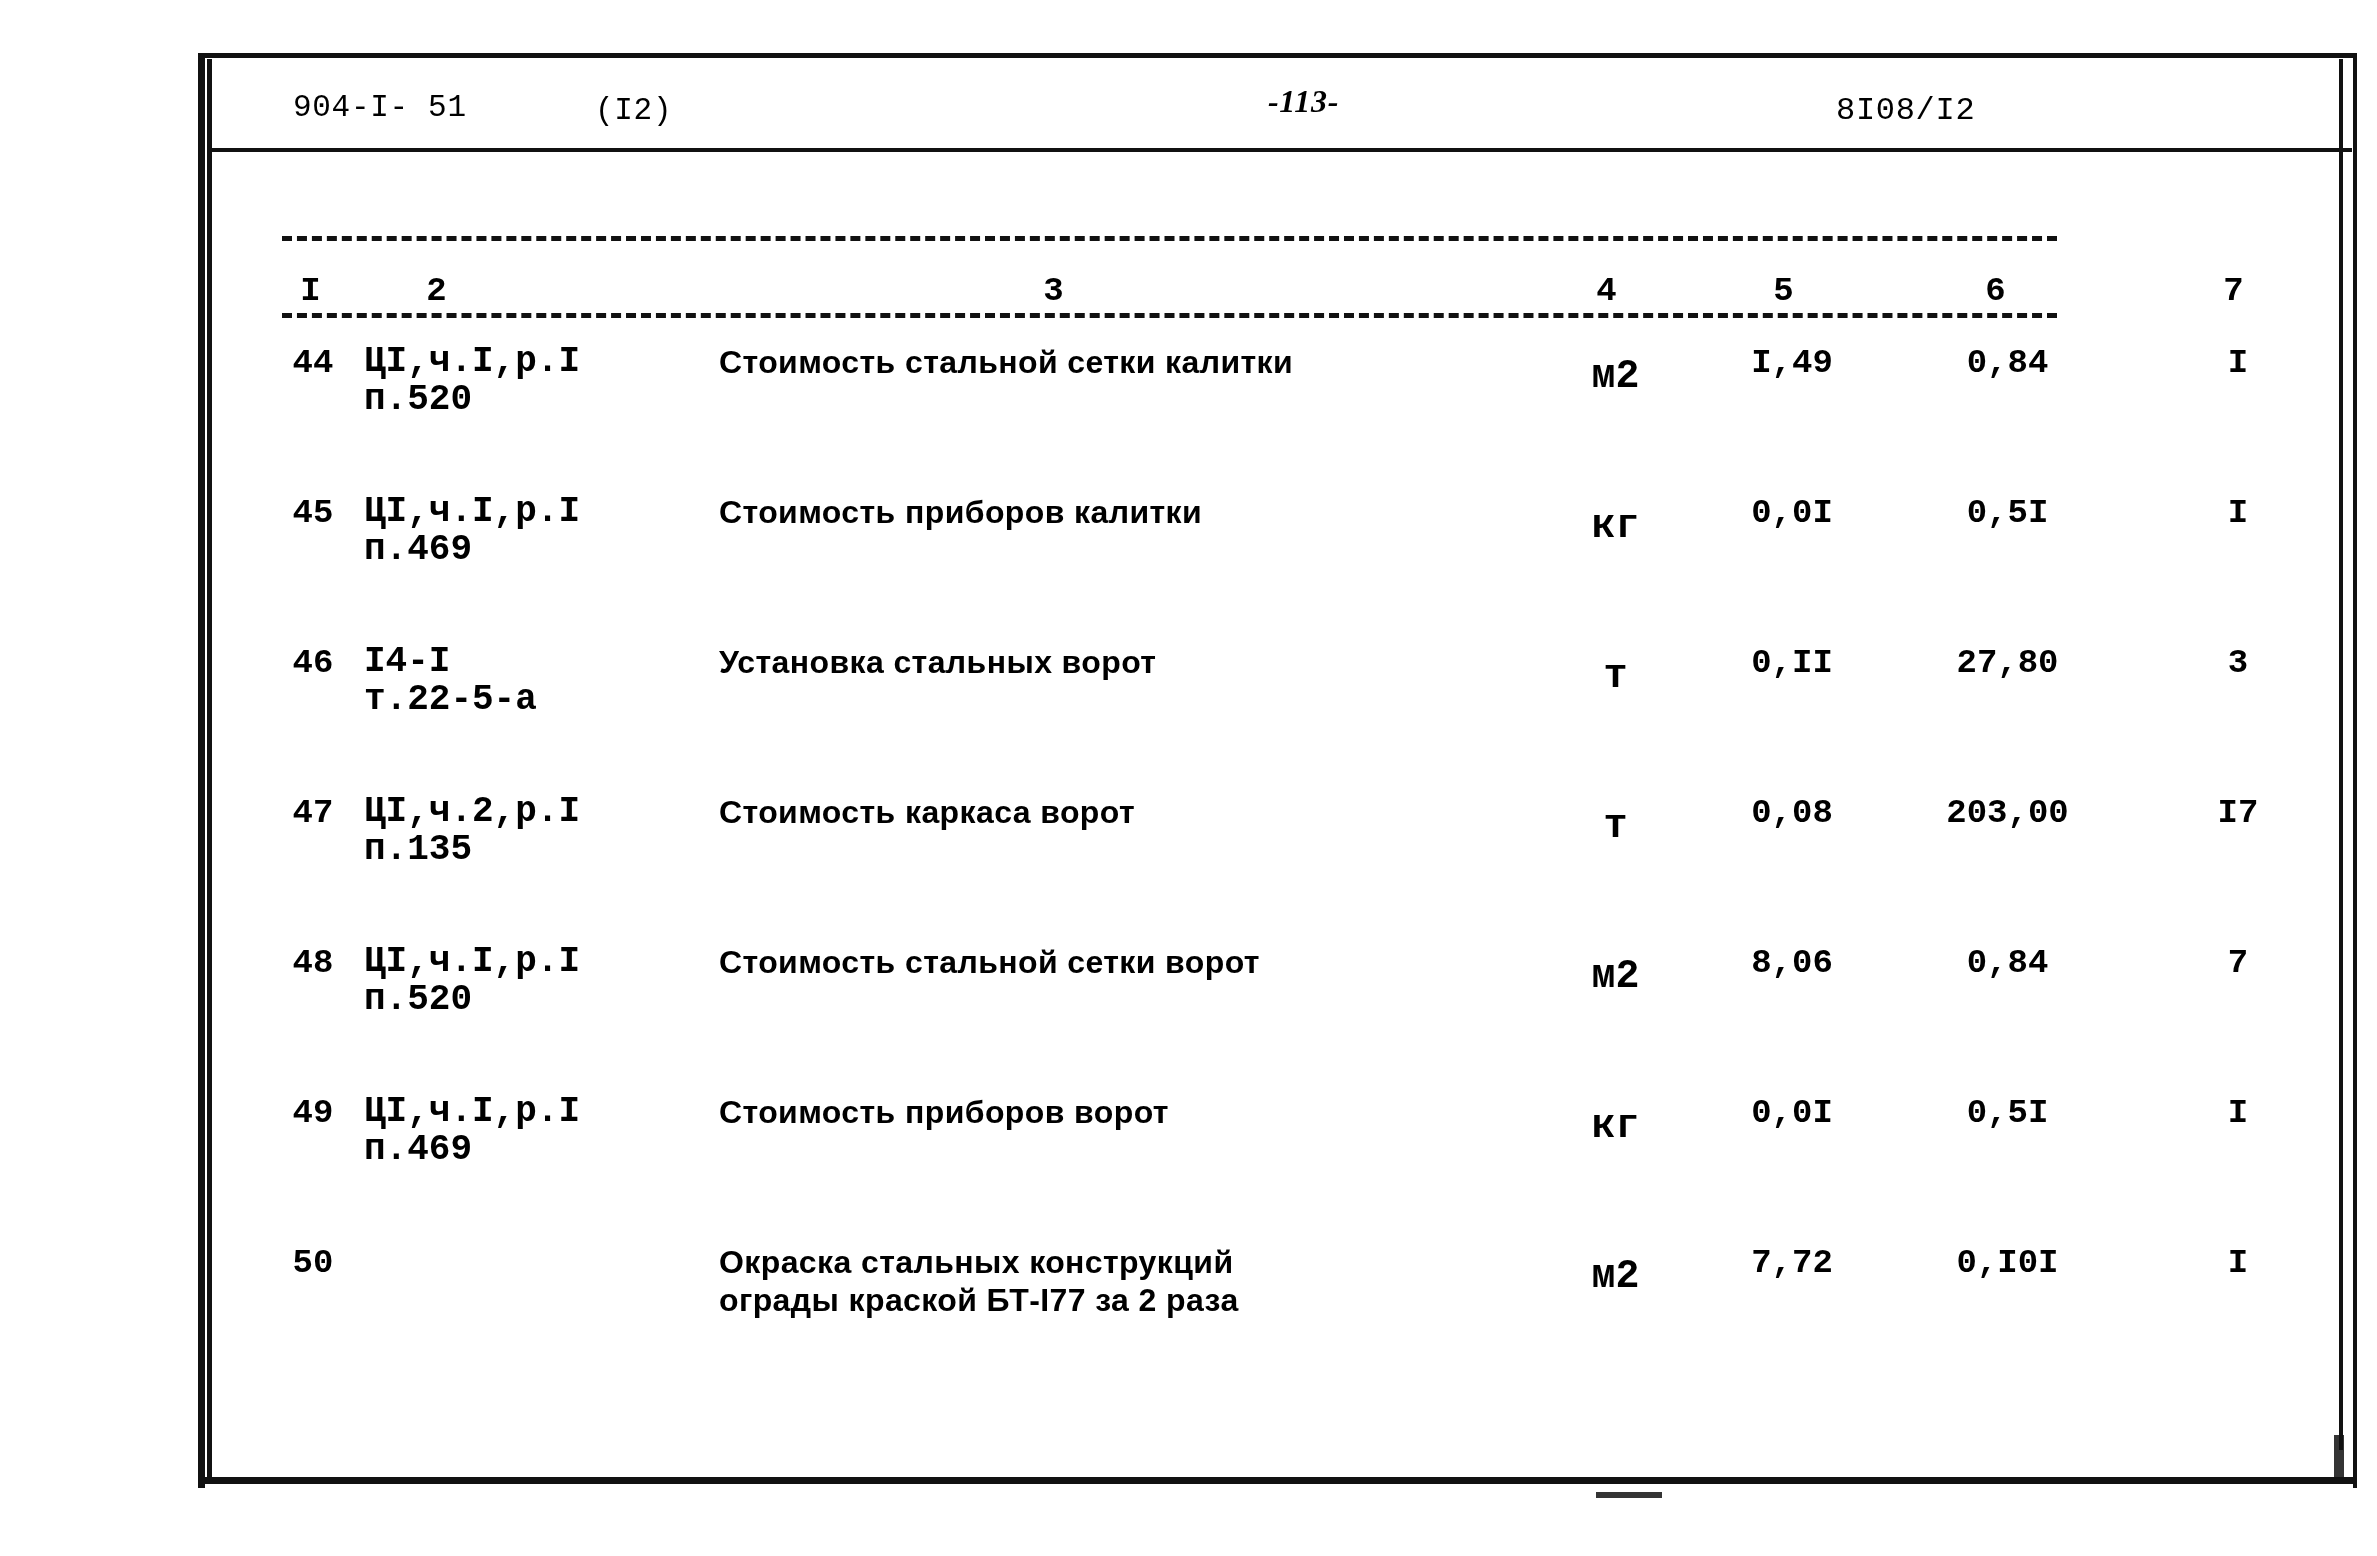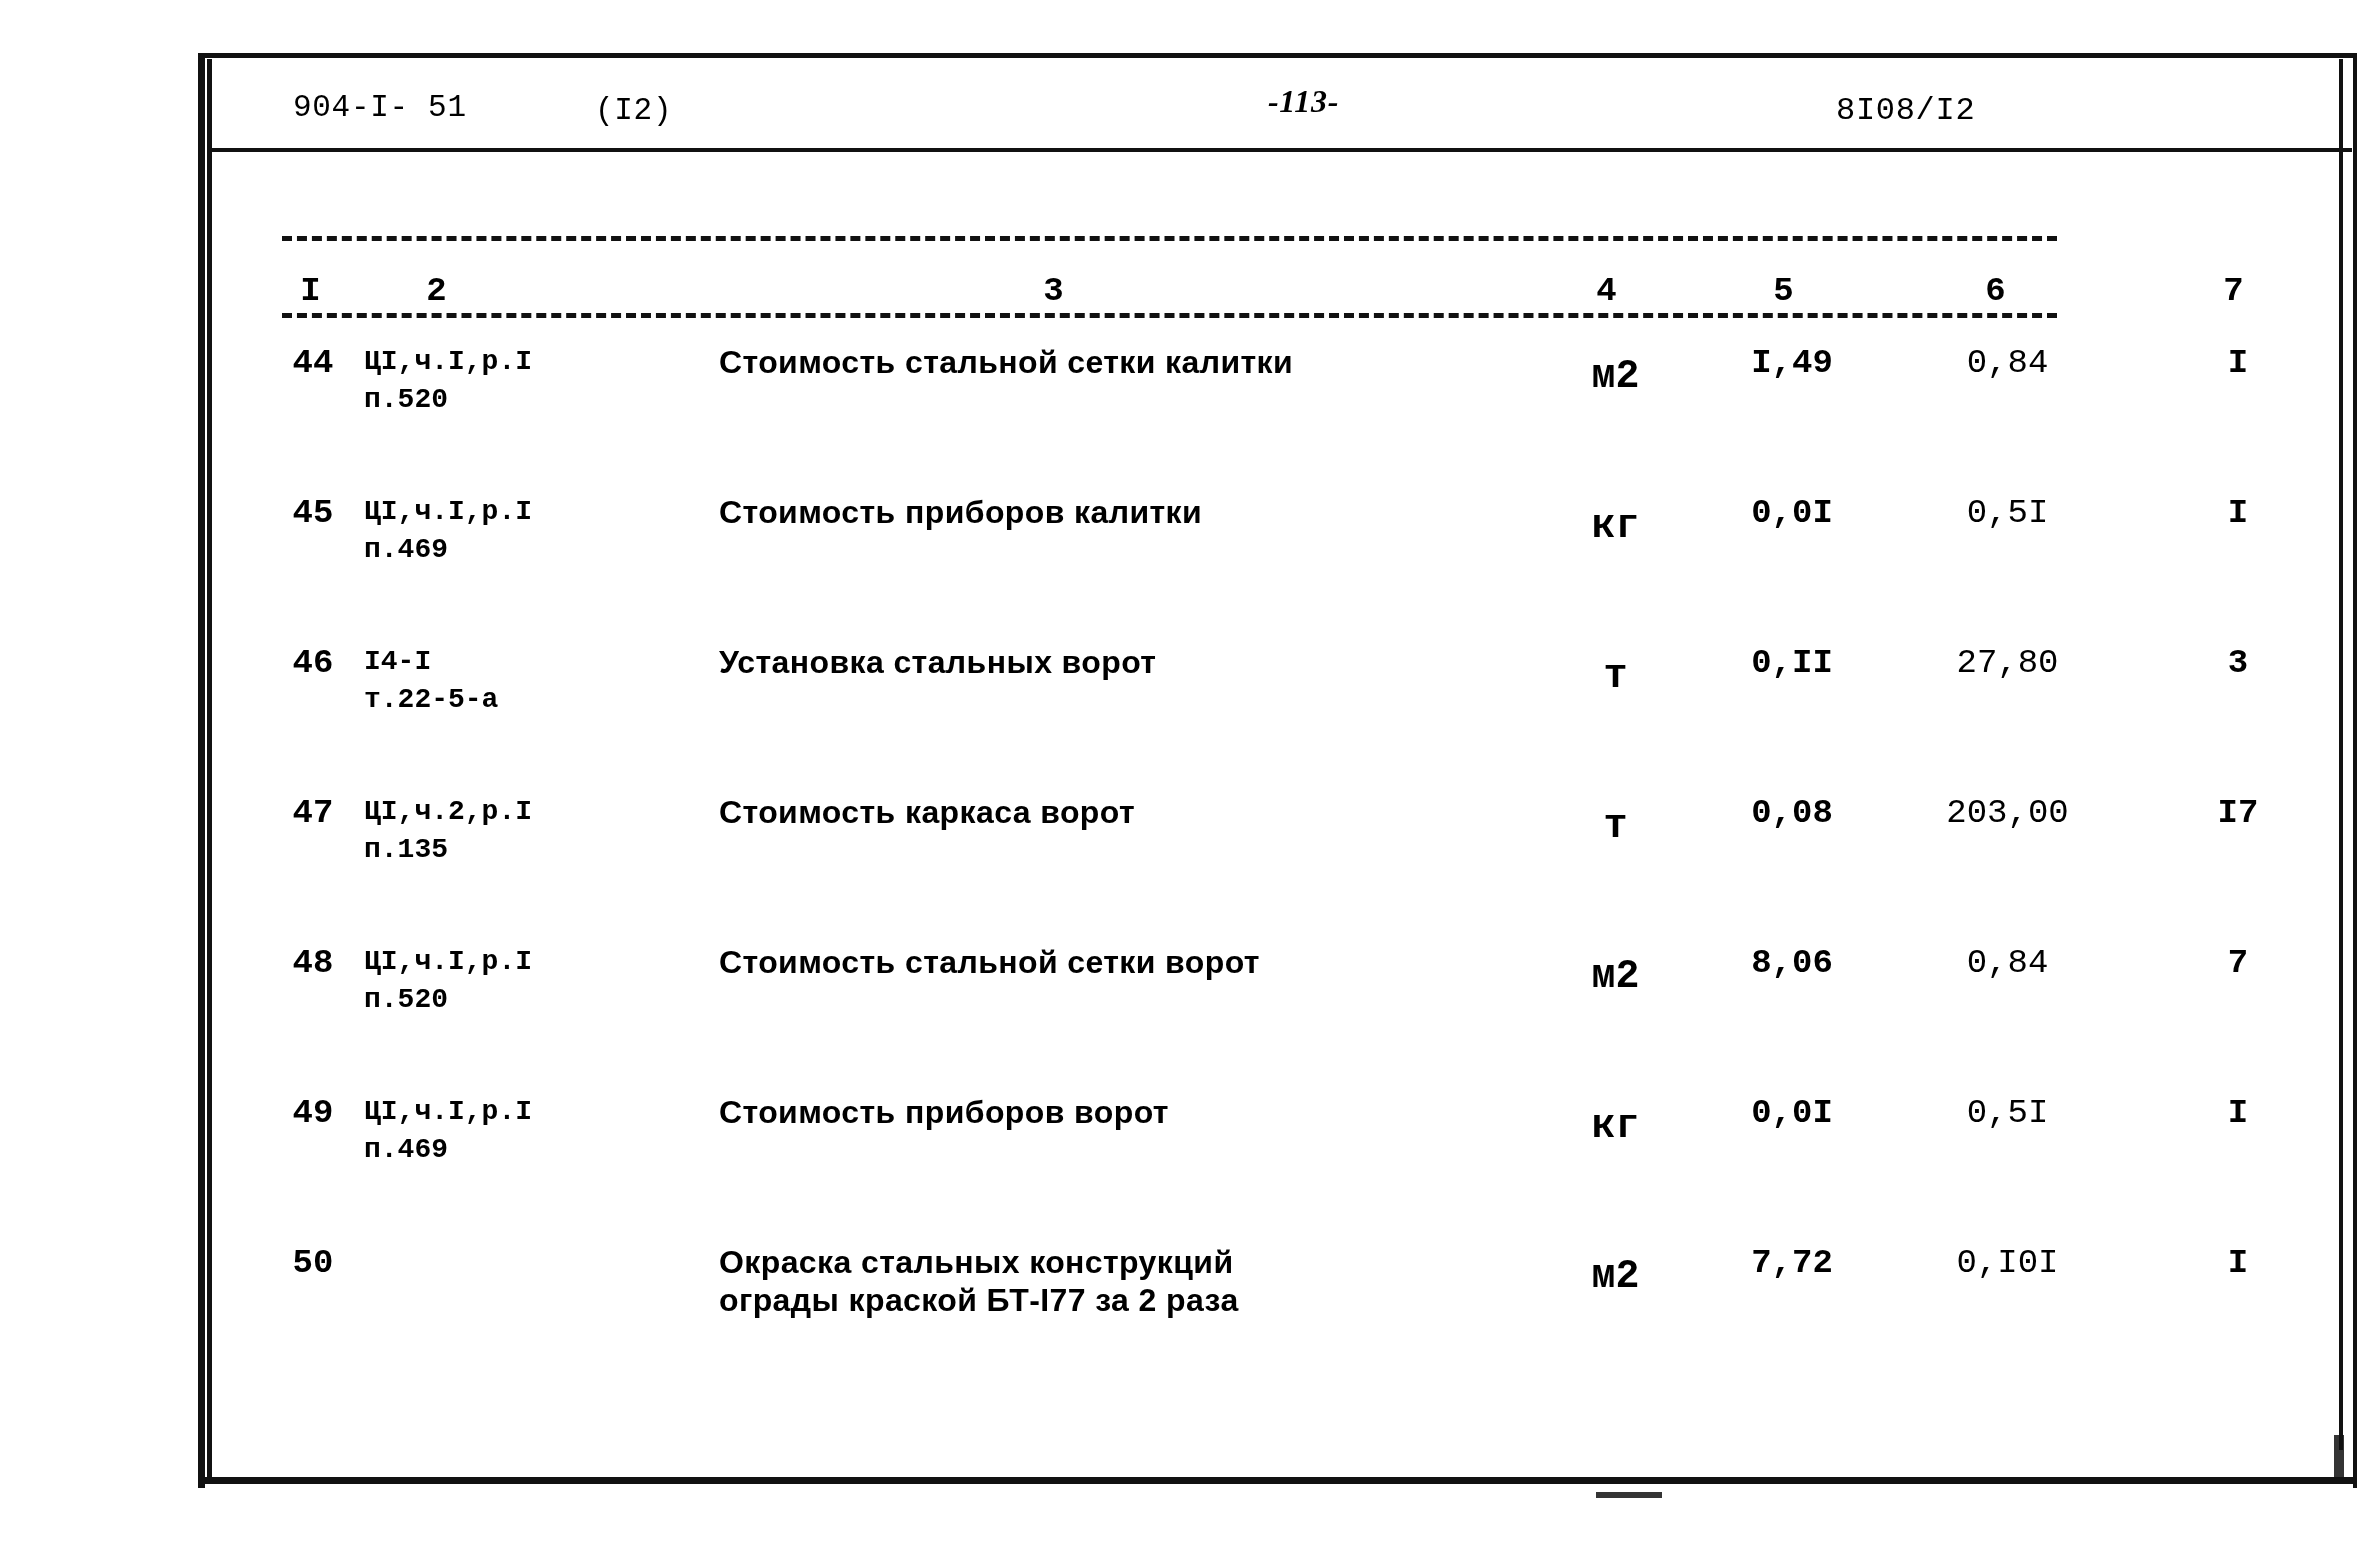--- a/index.html
+++ b/index.html
@@ -166,21 +166,21 @@
     font-family: "Liberation Mono", monospace;
     font-size: 34px;
     font-weight: 700;
   }
   .c-code {
     position: absolute;
     left: 157px;
     top: 5.9px;
     width: 307px;
     font-family: "Liberation Mono", monospace;
-    font-size: 28px;
+    font-size: 36px;
     font-weight: 700;
     line-height: 38px;
     white-space: pre-line;
   }
   .c-desc {
     position: absolute;
     left: 512px;
     top: 5.9px;
     width: 827px;
     font-family: "Liberation Sans", sans-serif;
@@ -211,21 +211,21 @@
     font-weight: 700;
   }
   .c-price {
     position: absolute;
     left: 1698px;
     top: 7.3px;
     width: 205px;
     text-align: center;
     font-family: "Liberation Mono", monospace;
     font-size: 34px;
-    font-weight: 400;
+    font-weight: 700;
   }
   .c-total {
     position: absolute;
     left: 1969px;
     top: 7.3px;
     width: 124px;
     text-align: center;
     font-family: "Liberation Mono", monospace;
     font-size: 34px;
     font-weight: 700;

